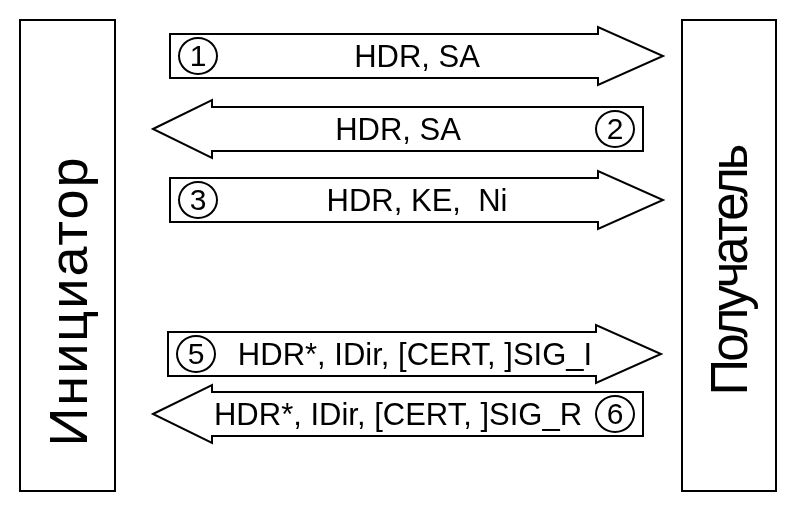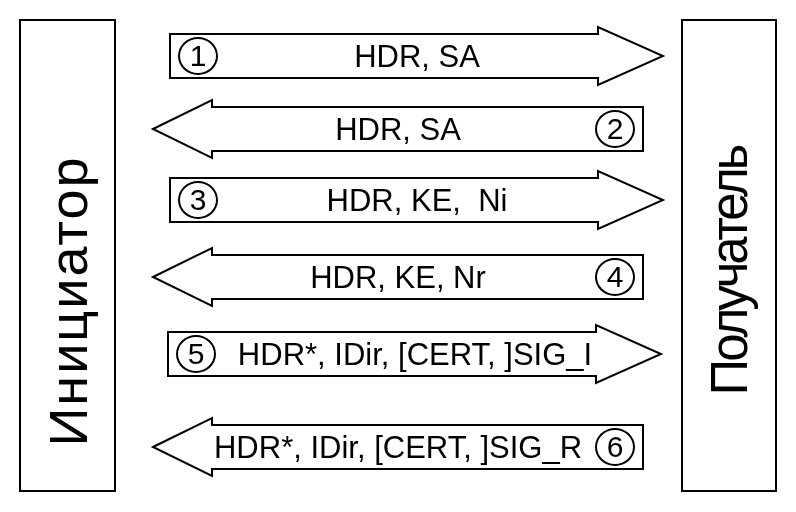--- a/index.html
+++ b/index.html
@@ -118,37 +118,30 @@
   </div>
 
   <div class="msg-row dir-right" style="top:171px">
     <svg width="494" height="58" viewBox="0 0 494 58">
       <polygon class="arrow-poly" points="0,7 428,7 428,0 493,29 428,58 428,51 0,51"></polygon>
     </svg>
     <div class="payload">HDR, KE,  Ni</div>
     <div class="badge at-left">3</div>
   </div>
 
-  <div class="msg-row dir-left" style="top:248px">
-    <svg width="492" height="58" viewBox="0 0 492 58">
-      <polygon class="arrow-poly" points="1,29 60,0 60,7 491,7 491,51 60,51 60,58"></polygon>
-    </svg>
-    <div class="payload">HDR, KE, Nr</div>
-    <div class="badge at-right">4</div>
-  </div>
 
   <div class="msg-row dir-right" style="top:325px; left:168px">
     <svg width="494" height="58" viewBox="0 0 494 58">
       <polygon class="arrow-poly" points="0,7 428,7 428,0 493,29 428,58 428,51 0,51"></polygon>
     </svg>
     <div class="payload">HDR*, IDir, [CERT, ]SIG_I</div>
     <div class="badge at-left">5</div>
   </div>
 
-  <div class="msg-row dir-left" style="top:418px">
+  <div class="msg-row dir-left" style="top:385px">
     <svg width="492" height="58" viewBox="0 0 492 58">
       <polygon class="arrow-poly" points="1,29 60,0 60,7 491,7 491,51 60,51 60,58"></polygon>
     </svg>
     <div class="payload">HDR*, IDir, [CERT, ]SIG_R</div>
     <div class="badge at-right">6</div>
   </div>
 
 </div>
 
 </body></html>

